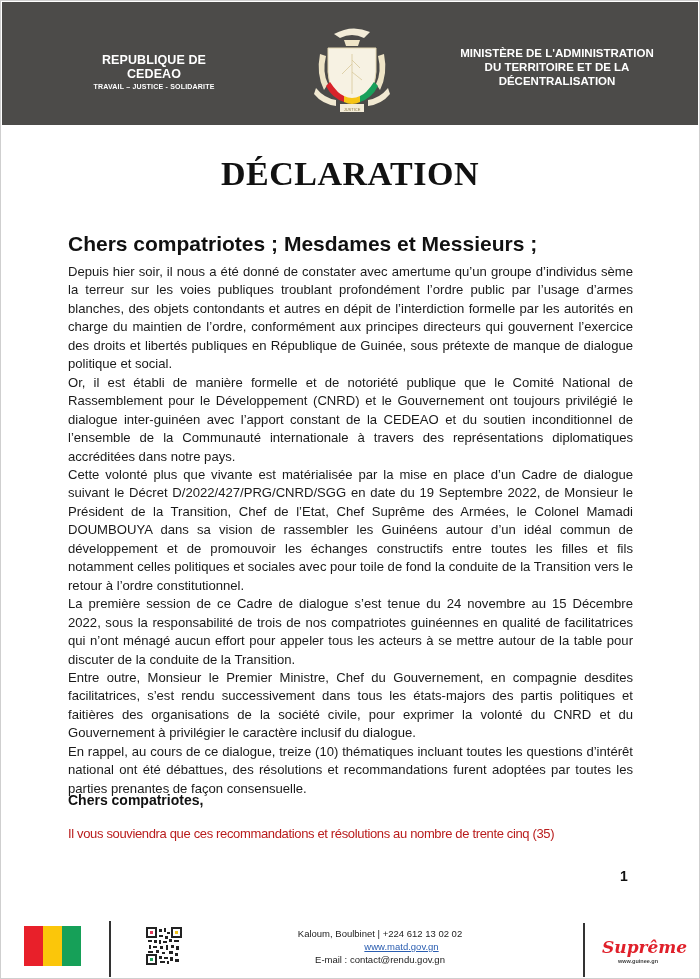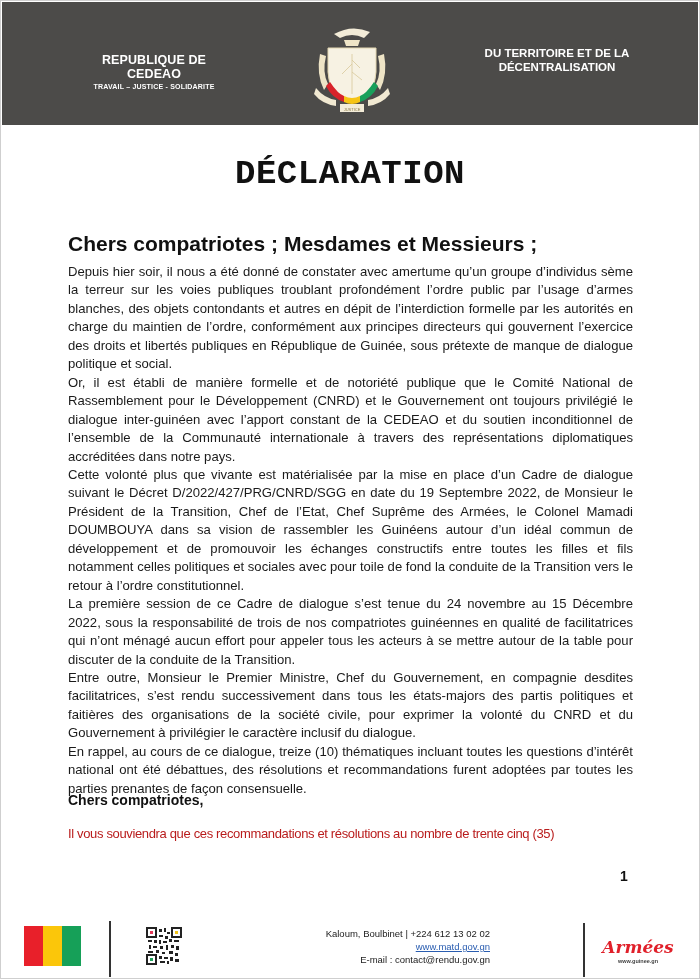--- a/index.html
+++ b/index.html
@@ -20,21 +20,21 @@
   }
   .hdr-left .t1 { font-weight: bold; font-size: 12.5px; letter-spacing: 0.1px; }
   .hdr-left .t2 { font-weight: bold; font-size: 7px; margin-top: 2px; letter-spacing: 0.2px; }
   .hdr-right {
     position: absolute; left: 455px; top: 44px; width: 200px; text-align: center; color: #fff;
     font-weight: bold; font-size: 11.5px; line-height: 14px;
   }
   .emblem { position: absolute; left: 312px; top: 22px; width: 76px; height: 90px; }
   .title {
     position: absolute; left: 0; top: 155px; width: 700px; text-align: center;
-    font-family: Liberation Mono, monospace; font-weight: bold; font-size: 34px; letter-spacing: 0.5px;
+    font-family: Liberation Serif, serif; font-weight: bold; font-size: 34px; letter-spacing: 0.5px;
     color: #111;
   }
   .salutation {
     position: absolute; left: 68px; top: 232px; font-weight: bold; font-size: 21px; color: #111;
   }
   .body-text {
     position: absolute; left: 68px; top: 263px; width: 565px;
     font-size: 13.1px; line-height: 18.45px; text-align: justify; color: #1a1a1a;
   }
   .body-text p { margin: 0; }
@@ -47,21 +47,21 @@
   }
   .page-num {
     position: absolute; left: 620px; top: 868px; font-weight: bold; font-size: 14px; color: #111;
   }
   .footer { position: absolute; left: 0; top: 905px; width: 700px; height: 72px; }
   .flag { position: absolute; left: 24px; top: 21px; width: 57px; height: 40px; display: flex; }
   .flag span { flex: 1; }
   .vdiv { position: absolute; width: 2px; background: #333; }
   .qr { position: absolute; left: 146px; top: 22px; width: 36px; height: 38px; }
   .contact {
-    position: absolute; left: 270px; top: 22px; width: 220px; text-align: right;
+    position: absolute; left: 270px; top: 22px; width: 220px; text-align: center;
     font-size: 9.5px; line-height: 13px; color: #222;
   }
   .contact a { color: #2a5db0; text-decoration: underline; margin-left: 43px; }
   .brand { position: absolute; left: 602px; top: 20px; width: 72px; height: 50px; text-align: center; }
   .brand .word {
     font-family: "DejaVu Serif", serif; font-style: italic; font-weight: bold; color: #e0202a;
     font-size: 17px; line-height: 20px; margin-top: 12px;
   }
   .brand .url { font-size: 5.5px; color: #444; font-weight: bold; margin-top: 1px; }
 </style>
@@ -86,20 +86,21 @@
     <path d="M16 58 Q24 70 30 72 L30 78 Q18 74 12 62 Z" fill="#d8232a"></path>
     <path d="M30 72 Q38 76 46 72 L46 78 Q38 82 30 78 Z" fill="#f6c415"></path>
     <path d="M46 72 Q52 70 60 58 L64 62 Q58 74 46 78 Z" fill="#18a05a"></path>
     <path d="M2 64 Q10 74 22 76 L22 82 Q8 80 0 70 Z" fill="#f1e9d2"></path>
     <path d="M74 64 Q66 74 54 76 L54 82 Q68 80 76 70 Z" fill="#f1e9d2"></path>
     <rect x="26" y="80" width="24" height="8" fill="#f3ecd8"></rect>
     <text x="38" y="86.5" font-size="4" text-anchor="middle" fill="#8a7a4a" font-family="Liberation Sans, sans-serif">JUSTICE</text>
   </svg>
 
   <div class="hdr-right">
+    <div>MINISTÈRE DE L'ADMINISTRATION</div>
     <div>DU TERRITOIRE ET DE LA</div>
     <div>DÉCENTRALISATION</div>
   </div>
 </div>
 
 <div class="title">DÉCLARATION</div>
 
 <div class="salutation">Chers compatriotes ; Mesdames et Messieurs ;</div>
 
 <div class="body-text">
@@ -165,16 +166,16 @@
 
   <div class="contact">
     <div>Kaloum, Boulbinet | +224 612 13 02 02</div>
     <div><a href="#">www.matd.gov.gn</a></div>
     <div>E-mail : contact@rendu.gov.gn</div>
   </div>
 
   <div class="vdiv" style="left:583px; top:18px; height:54px;"></div>
 
   <div class="brand">
-    <div class="word">Armées</div>
+    <div class="word">Suprême</div>
     <div class="url">www.guinee.gn</div>
   </div>
 </div>
 
 </body></html>

